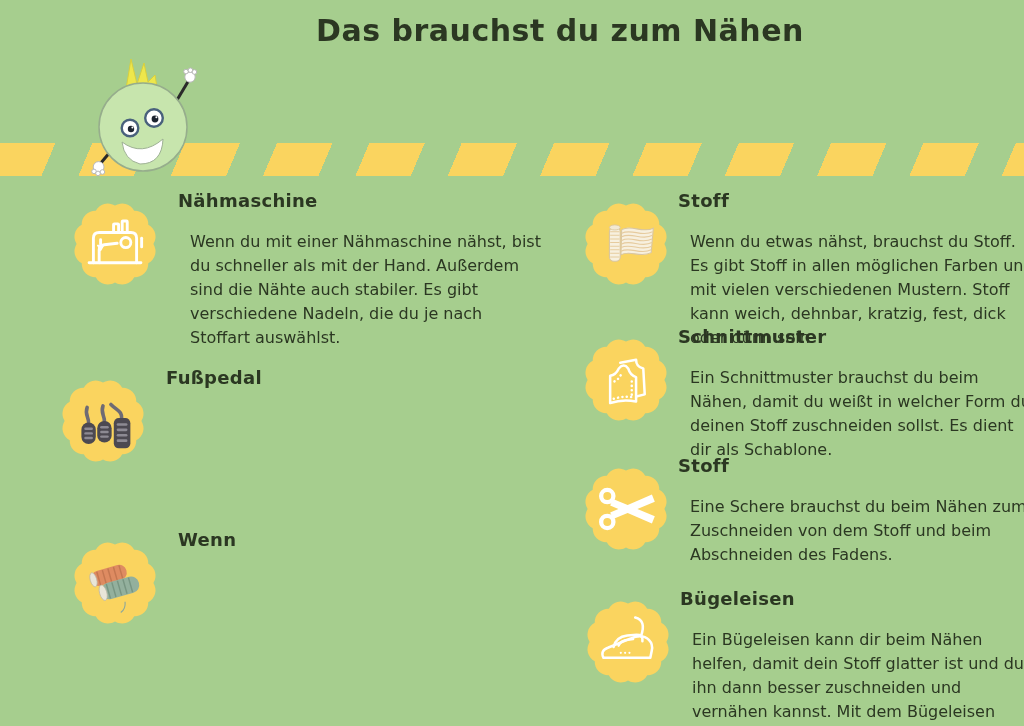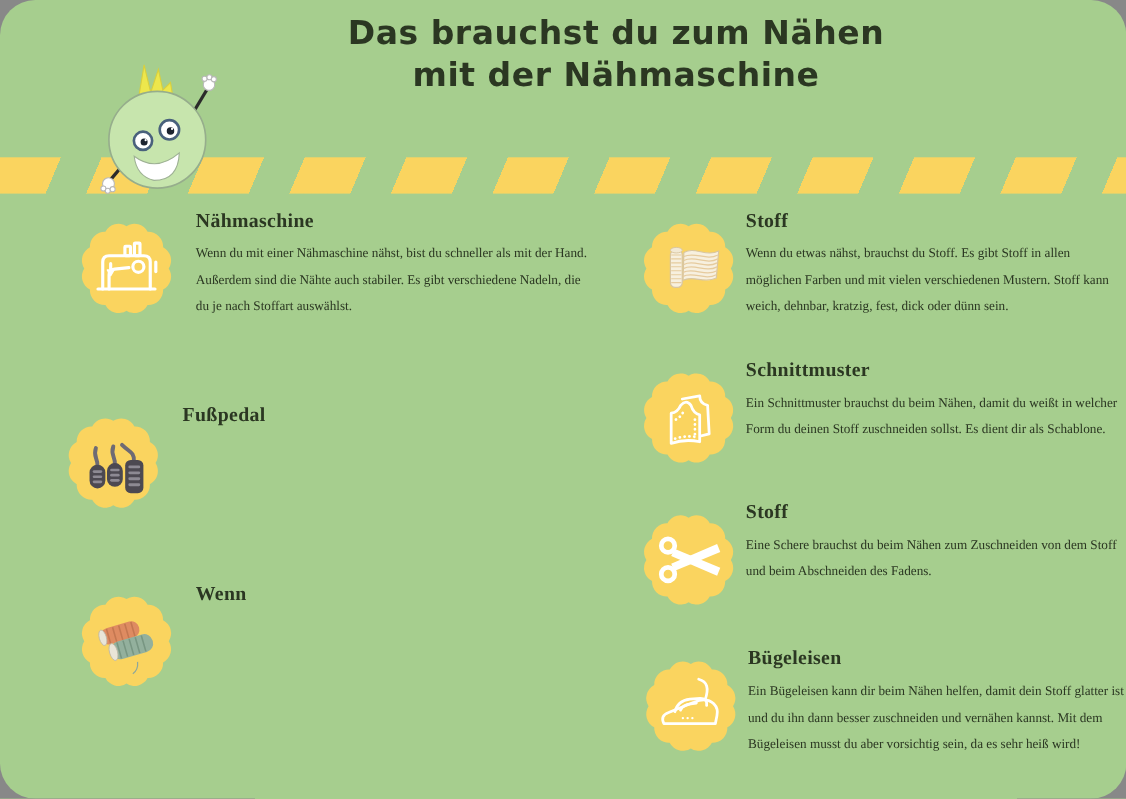--- a/index.html
+++ b/index.html
@@ -10,21 +10,21 @@
     --crown-yellow:#EDE74C;
     --pedal-dark:#4C4951;
     --spool-orange:#DE8B61;
     --spool-green:#93B09D;
     --fabric-cream:#F7F0DF;
   }
   html,body{margin:0;padding:0;}
   body{font-family:"DejaVu Sans","Liberation Sans",sans-serif;background:#888;}
   .poster{
     position:relative;width:1024px;height:726px;overflow:hidden;
-    background:var(--bg);color:var(--text);border-radius:32px;
+    background:var(--bg);color:var(--text);
   }
   .title{
     position:absolute;left:48px;top:12px;width:1024px;text-align:center;z-index:2;
   }
   .title h1{
     margin:0;font-size:30px;line-height:38px;font-weight:600;letter-spacing:.5px;color:var(--text);
   }
   .stripe-band{
     position:absolute;left:0;top:143px;width:1024px;height:33px;z-index:1;
     background:repeating-linear-gradient(113deg,var(--accent-yellow) 0 51px,rgba(0,0,0,0) 51px 85px);
@@ -32,36 +32,36 @@
   .mascot{position:absolute;left:86px;top:51px;width:118px;height:130px;z-index:3;}
   .item{position:absolute;z-index:2;width:460px;height:150px;}
   .l1{left:67px;top:196px}.l2{left:55px;top:373px}.l3{left:67px;top:535px}
   .r1{left:578px;top:196px}.r2{left:578px;top:332px}.r3{left:578px;top:461px}.r4{left:580px;top:594px}
   .blob-wrap{position:absolute;left:0;top:0;width:96px;height:96px;}
   .blob-svg{position:absolute;left:0;top:0;width:96px;height:96px;}
   .blob-svg path{fill:var(--accent-yellow);}
   .item-icon{position:absolute;left:12px;top:12px;width:72px;height:72px;}
   .item-title{
     position:absolute;left:111px;top:-6px;margin:0;
-    font-size:18px;font-weight:600;letter-spacing:.3px;color:var(--text);font-family:Liberation Serif, serif;
+    font-size:18px;font-weight:600;letter-spacing:.3px;color:var(--text);
   }
   .item-text{
-    position:absolute;left:111px;top:22px;margin:0;width:356px;
-    font-size:12px;line-height:24px;color:var(--text);font-family:Liberation Serif, serif;
+    position:absolute;left:111px;top:22px;margin:12px;width:356px;
+    font-size:16px;line-height:24px;color:var(--text);
   }
   .r1 .item-title,.r2 .item-title,.r3 .item-title,.r4 .item-title{left:100px;}
   .r1 .item-text,.r2 .item-text,.r3 .item-text,.r4 .item-text{left:100px;width:348px;}
 </style>
 </head>
 <body>
 
 <div class="poster">
 
   <header class="title">
-    <h1><span>Das brauchst du zum Nähen</span><br><span>mit der Nähmaschine</span></h1>
+    <h1><span>Das brauchst du zum Nähen</span><br></h1>
   </header>
 
   <div class="stripe-band"></div>
 
   <svg class="mascot" viewBox="0 0 118 130">
     <polygon points="40,38 45,8 51,33 58,12 62,31 69,24 71,36" fill="var(--crown-yellow)" stroke="#D8CF3E" stroke-width="1"></polygon>
     <path d="M88 54 L103 29" stroke="#2a2a2a" stroke-width="3" fill="none"></path>
     <path d="M30 94 L14 113" stroke="#2a2a2a" stroke-width="3" fill="none"></path>
     <g fill="#fff" stroke="#b9b9b9" stroke-width="1">
       <circle cx="104" cy="26" r="5.2"></circle>

